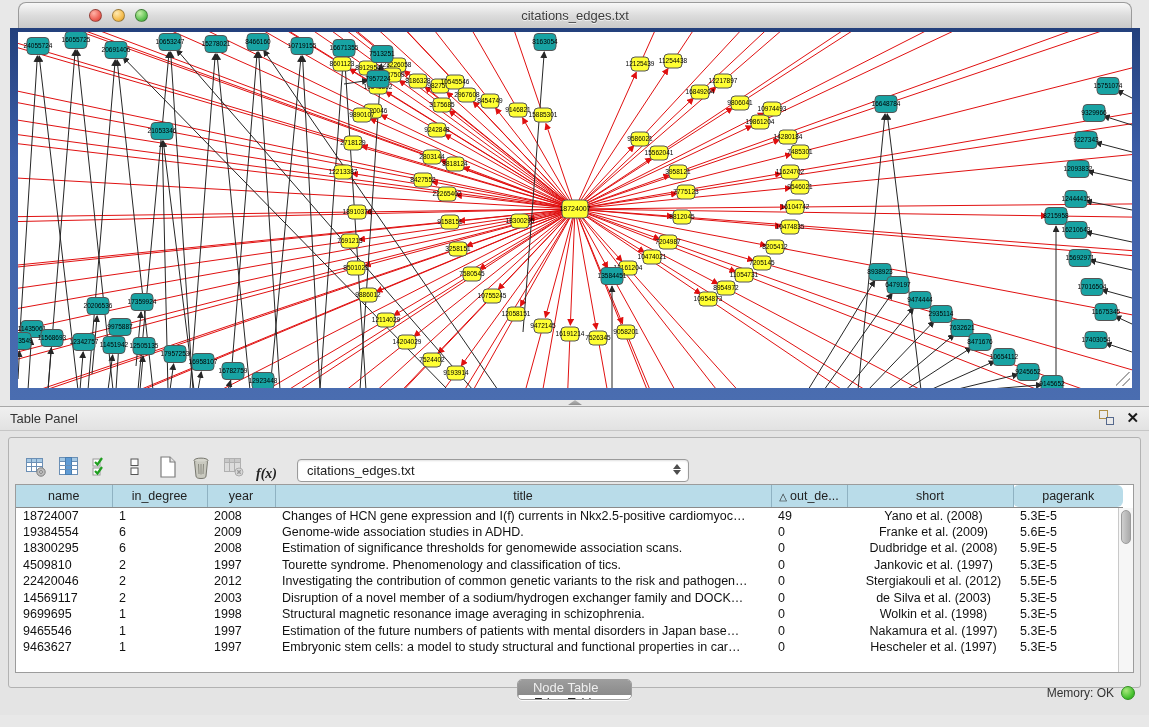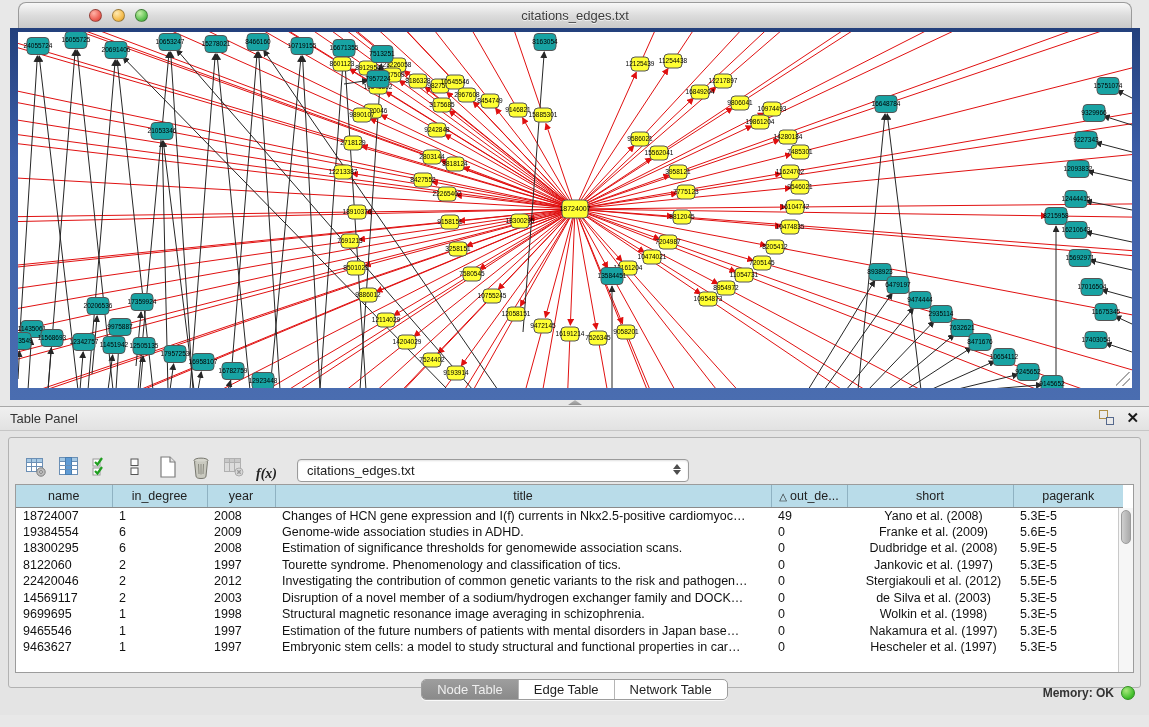--- a/index.html
+++ b/index.html
@@ -59,37 +59,37 @@
   .selector-arrows { position:absolute; right:7px; top:4px; display:flex; flex-direction:column; gap:1px; }
   .selector-arrows i { display:block; width:0; height:0; border-left:4px solid transparent; border-right:4px solid transparent; }
   .selector-arrows .up { border-bottom:5px solid #4d4d4d; }
   .selector-arrows .dn { border-top:5px solid #4d4d4d; }
 
   .table-wrap { position:absolute; left:6px; right:6px; top:46px; height:189px;
     background:#fff; border:1px solid #9c9c9c; overflow:hidden; }
   table.data { border-collapse:collapse; table-layout:fixed; width:1107px; }
   table.data th { height:22px; background:#b9dce9; font-weight:normal; font-size:12.5px; color:#222;
     border-right:1px solid #8fb2c2; border-bottom:1px solid #8a8a8a; text-align:center; overflow:hidden; white-space:nowrap; }
-  table.data th:last-child { border-right:none; }
+  table.data th:last-child { border-right:none;border-radius:6px; }
   table.data td { height:16.5px; font-size:12.5px; color:#111; padding:0 0 0 7px;
     white-space:nowrap; overflow:hidden; }
   td.c5 { text-align:center; padding:0; }
   .sort-glyph { font-size:10px; margin-right:3px; color:#222; }
   .v-scrollbar { position:absolute; right:0; top:23px; bottom:0; width:15px; background:#f6f6f6; border-left:1px solid #c9c9c9; }
   .v-thumb { position:absolute; left:2px; top:2px; width:10px; height:34px; border-radius:6px;
     background:linear-gradient(90deg,#cfcfcf,#a9a9a9); border:1px solid #9b9b9b; }
 
   .tabs-row { position:absolute; left:0; right:0; top:241px; height:30px; display:flex; justify-content:center; }
   .segmented { display:inline-flex; height:21px; border:1px solid #9d9d9d; border-radius:5px; overflow:hidden; background:#fff;
-    box-shadow:0 1px 0 rgba(255,255,255,.8); }
+    box-shadow:0 1px 0 rgba(255,255,255,.8);flex-direction:column; }
   .segment { display:flex; align-items:center; padding:0 15px; font-size:13px; color:#222; border-left:1px solid #b5b5b5; }
   .segment:first-child { border-left:none; }
   .segment.selected { background:linear-gradient(#9d9d9d,#8a8a8a); color:#efefef; }
 
-  .status-bar { position:absolute; left:0; right:0; bottom:0; height:34px;font-weight:bold; }
+  .status-bar { position:absolute; left:0; right:0; bottom:0; height:34px; }
   .status-right { position:absolute; right:14px; top:5px; display:flex; align-items:center; gap:7px; }
   .memory-label { font-size:12px; color:#333; }
   .memory-dot { width:14px; height:14px; border-radius:50%; border:1px solid #2f8f1f;
     background:radial-gradient(circle at 35% 30%, #a9e87c, #44c02e 65%, #2f9a1e); }
 
   
   .icon-grid rect { shape-rendering:crispEdges; }
 </style>
 </head>
 <body>
@@ -703,21 +703,21 @@
               <tr>
                 <td class="c0">18300295</td>
                 <td class="c1">6</td>
                 <td class="c2">2008</td>
                 <td class="c3">Estimation of significance thresholds for genomewide association scans.</td>
                 <td class="c4">0</td>
                 <td class="c5">Dudbridge et al. (2008)</td>
                 <td class="c6">5.9E-5</td>
               </tr>
               <tr>
-                <td class="c0">8122060</td>
+                <td class="c0">4509810</td>
                 <td class="c1">2</td>
                 <td class="c2">1997</td>
                 <td class="c3">Tourette syndrome. Phenomenology and classification of tics.</td>
                 <td class="c4">0</td>
                 <td class="c5">Jankovic et al. (1997)</td>
                 <td class="c6">5.3E-5</td>
               </tr>
               <tr>
                 <td class="c0">22420046</td>
                 <td class="c1">2</td>

